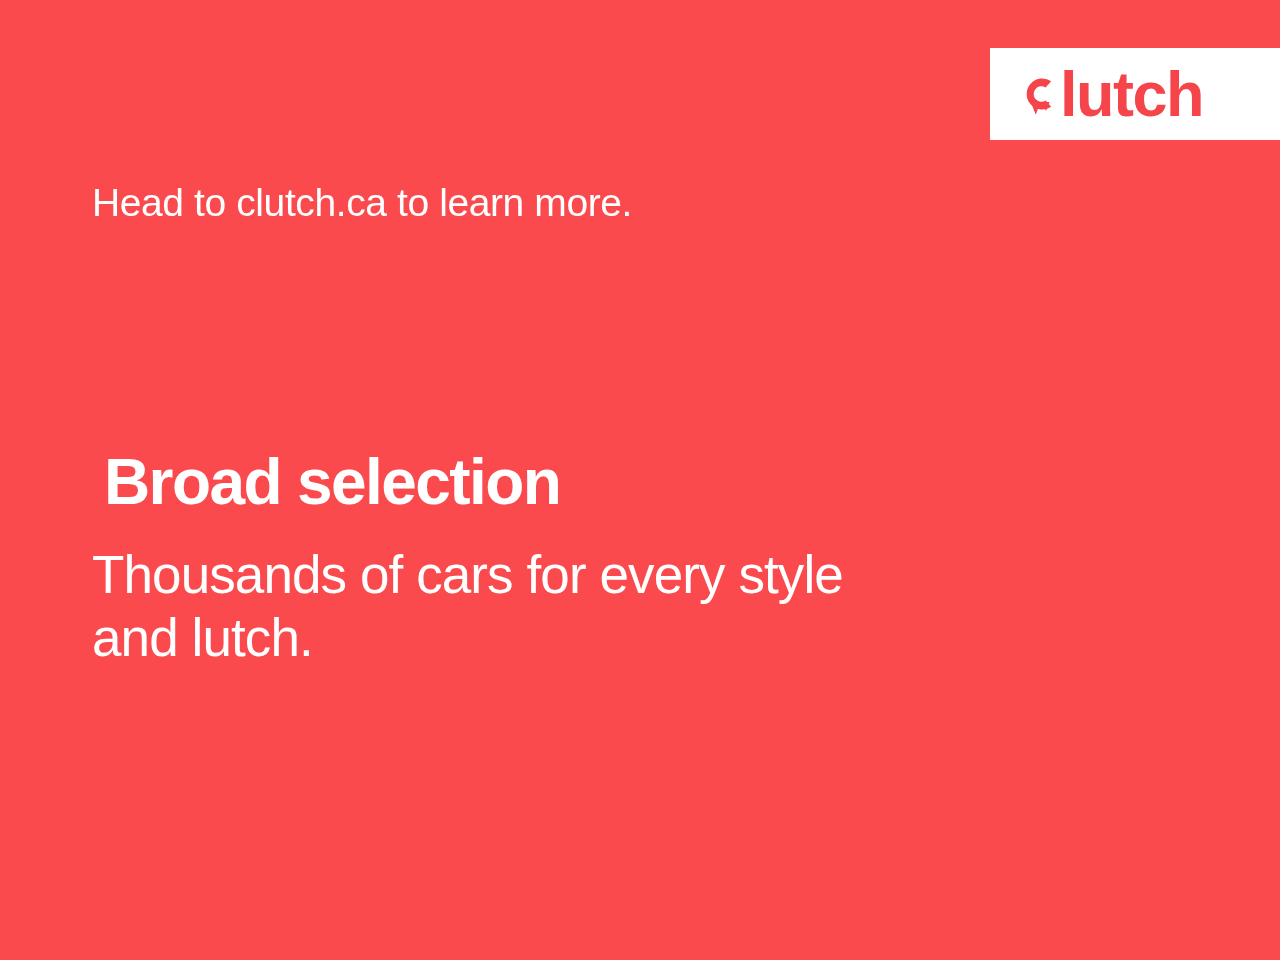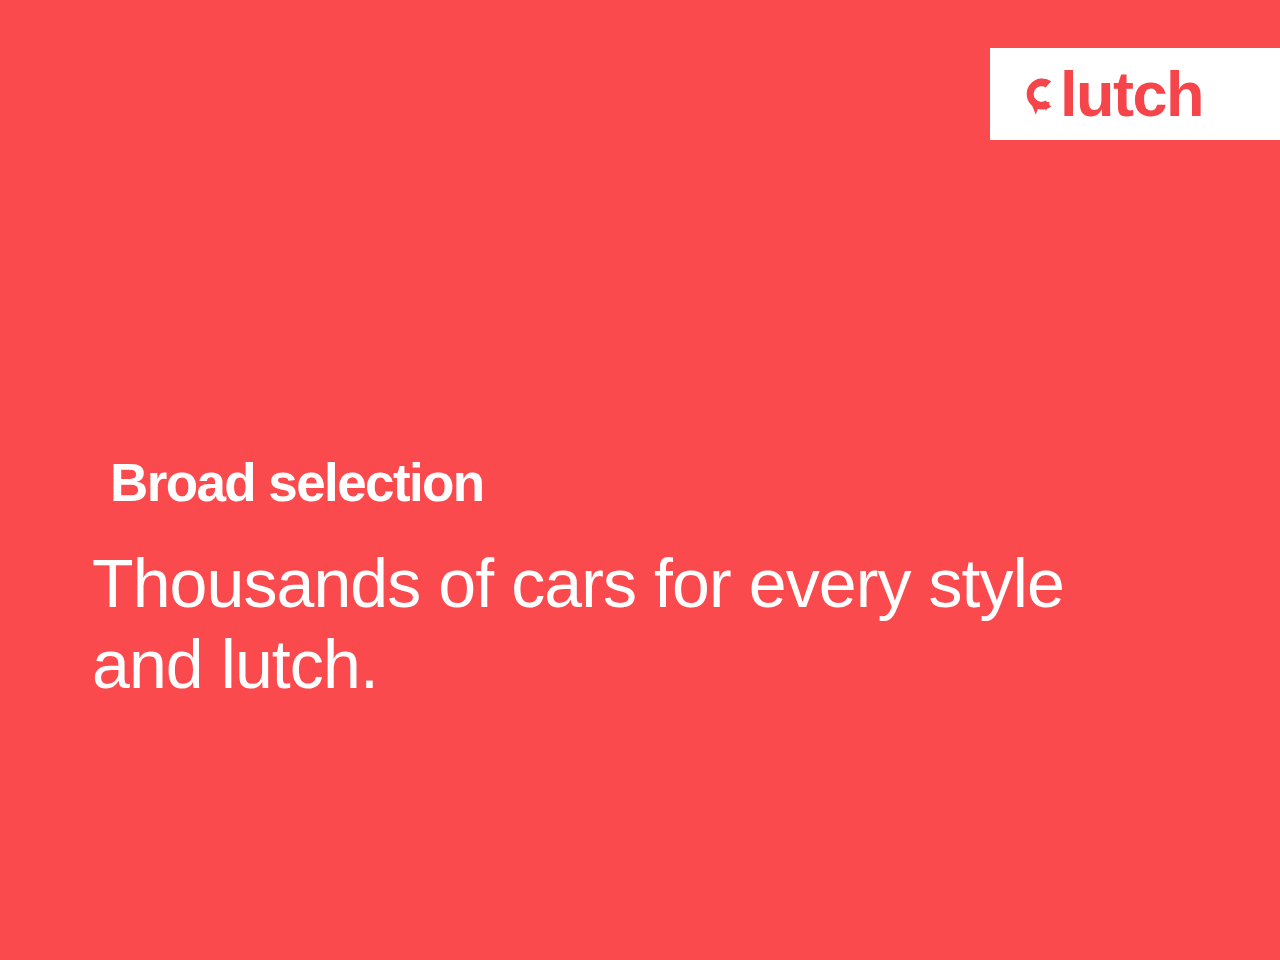--- a/index.html
+++ b/index.html
@@ -66,34 +66,34 @@
     color: #ffffff;
     letter-spacing: -0.4px;
     line-height: 1.18;
     white-space: nowrap;
   }
 
   .headline {
     position: absolute;
     left: 92px;
     top: 437px;
-    font-size: 53px;
+    font-size: 64px;
     font-weight: bold;
     color: #ffffff;
     letter-spacing: -1.6px;
     line-height: 1.05;
-    margin: 18px;
+    margin: 12px;
     white-space: nowrap;
   }
 
   .subhead {
     position: absolute;
     left: 92px;
     top: 543px;
-    font-size: 68px;
+    font-size: 53px;
     font-weight: normal;
     color: #ffffff;
     letter-spacing: -0.9px;
     line-height: 1.19;
     max-width: 960px;
   }
   .subhead .line {
     display: block;
     white-space: nowrap;
   }
@@ -111,20 +111,21 @@
           <path d="M33.2 12.2 A15.6 15.6 0 1 0 33.2 37.8 L27.6 31.6 A7.8 7.8 0 1 1 27.6 18.4 Z" fill="#f5444a"></path>
 
           <polygon points="14.2,36.5 21.2,36.5 17.7,45.8" fill="#f5444a"></polygon>
           <polygon points="24.2,33.0 31.6,33.0 27.9,42.0" fill="#f5444a"></polygon>
         </svg>
       </span>
       <span class="logo-word">lutch</span>
     </div>
   </div>
 
+  <div class="tagline">Head to clutch.ca to learn more.</div>
 
   <h1 class="headline">Broad selection</h1>
 
   <div class="subhead">
     <span class="line">Thousands of cars for every style</span>
     <span class="line">and lutch.</span>
   </div>
 
 </div>
 

